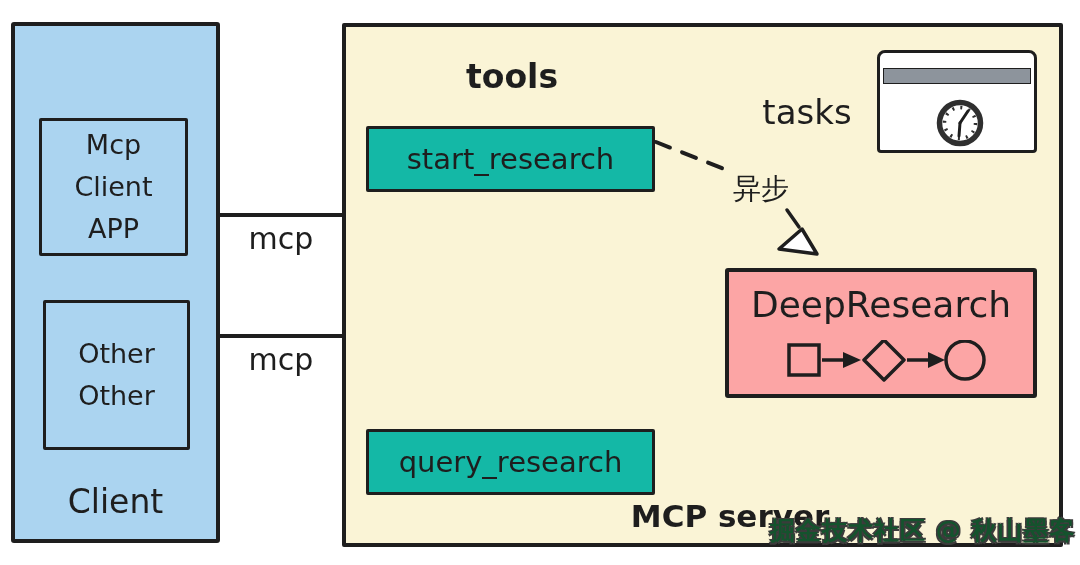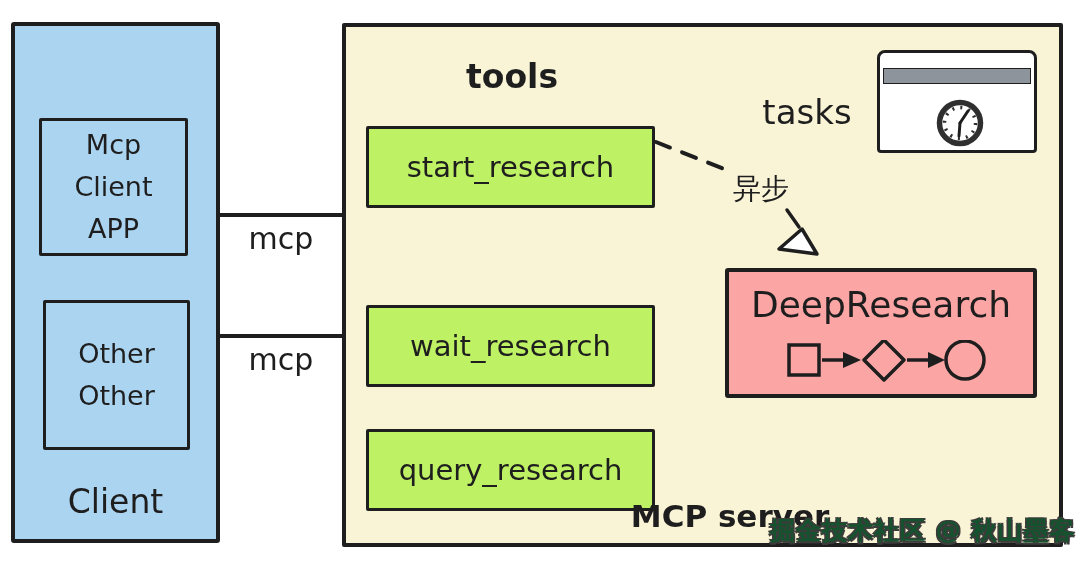--- a/index.html
+++ b/index.html
@@ -21,21 +21,21 @@
   .conn-line{height:4px;background:#1e1e1e;}
   .conn-line-1{left:219px;top:213px;width:124px;}
   .conn-line-2{left:219px;top:334px;width:124px;}
   .conn-label{left:220px;width:122px;text-align:center;font-size:30px;}
   .conn-label-1{top:221px;}
   .conn-label-2{top:342px;}
   
   .server-box{left:342px;top:23px;width:721px;height:524px;background:#faf4d6;
     border:4px solid #1e1e1e;border-radius:2px;box-sizing:border-box;}
   .tools-heading{left:412px;top:57px;width:200px;text-align:center;font-size:33px;font-weight:bold;}
-  .tool-box{left:366px;width:289px;height:82px;background:#bef264;border:3px solid #1e1e1e;
+  .tool-box{left:366px;width:289px;height:66px;background:#14b8a6;border:3px solid #1e1e1e;
     border-radius:2px;box-sizing:border-box;display:flex;align-items:center;justify-content:center;
     font-size:29px;}
   .tool-box-0{top:126px;}
   .tool-box-1{top:215px;}
   .tool-box-2{top:305px;}
   .tool-box-3{top:396px;margin-top:33px;}
   .server-label{left:630px;top:498px;width:200px;text-align:center;font-size:31px;font-weight:bold;}
   
   .tasks-label{left:752px;top:92px;width:110px;text-align:center;font-size:34px;}
   .window-icon{left:877px;top:50px;width:160px;height:103px;background:#ffffff;
@@ -79,21 +79,20 @@
   <div class="abs conn-line conn-line-1"></div>
   <div class="abs conn-label conn-label-1">mcp</div>
   <div class="abs conn-line conn-line-2"></div>
   <div class="abs conn-label conn-label-2">mcp</div>
 
   <div class="abs server-box"></div>
 
   <div class="abs tools-heading">tools</div>
 
   <div class="abs tool-box tool-box-0">start_research</div>
-  <div class="abs tool-box tool-box-2">wait_research</div>
   <div class="abs tool-box tool-box-3">query_research</div>
 
   <div class="abs tasks-label">tasks</div>
 
   <div class="abs window-icon">
     <div class="window-titlebar"></div>
     <svg class="clock-svg" width="50" height="50" viewBox="0 0 50 50">
       <circle cx="25" cy="25" r="20.5" fill="#ffffff" stroke="#2f2f2f" stroke-width="5.5"></circle>
       <circle cx="25" cy="25" r="15.5" fill="none" stroke="#2f2f2f" stroke-width="3.5" stroke-dasharray="2 6.1"></circle>
       <line x1="25" y1="25" x2="33" y2="13" stroke="#1e1e1e" stroke-width="3" stroke-linecap="round"></line>

